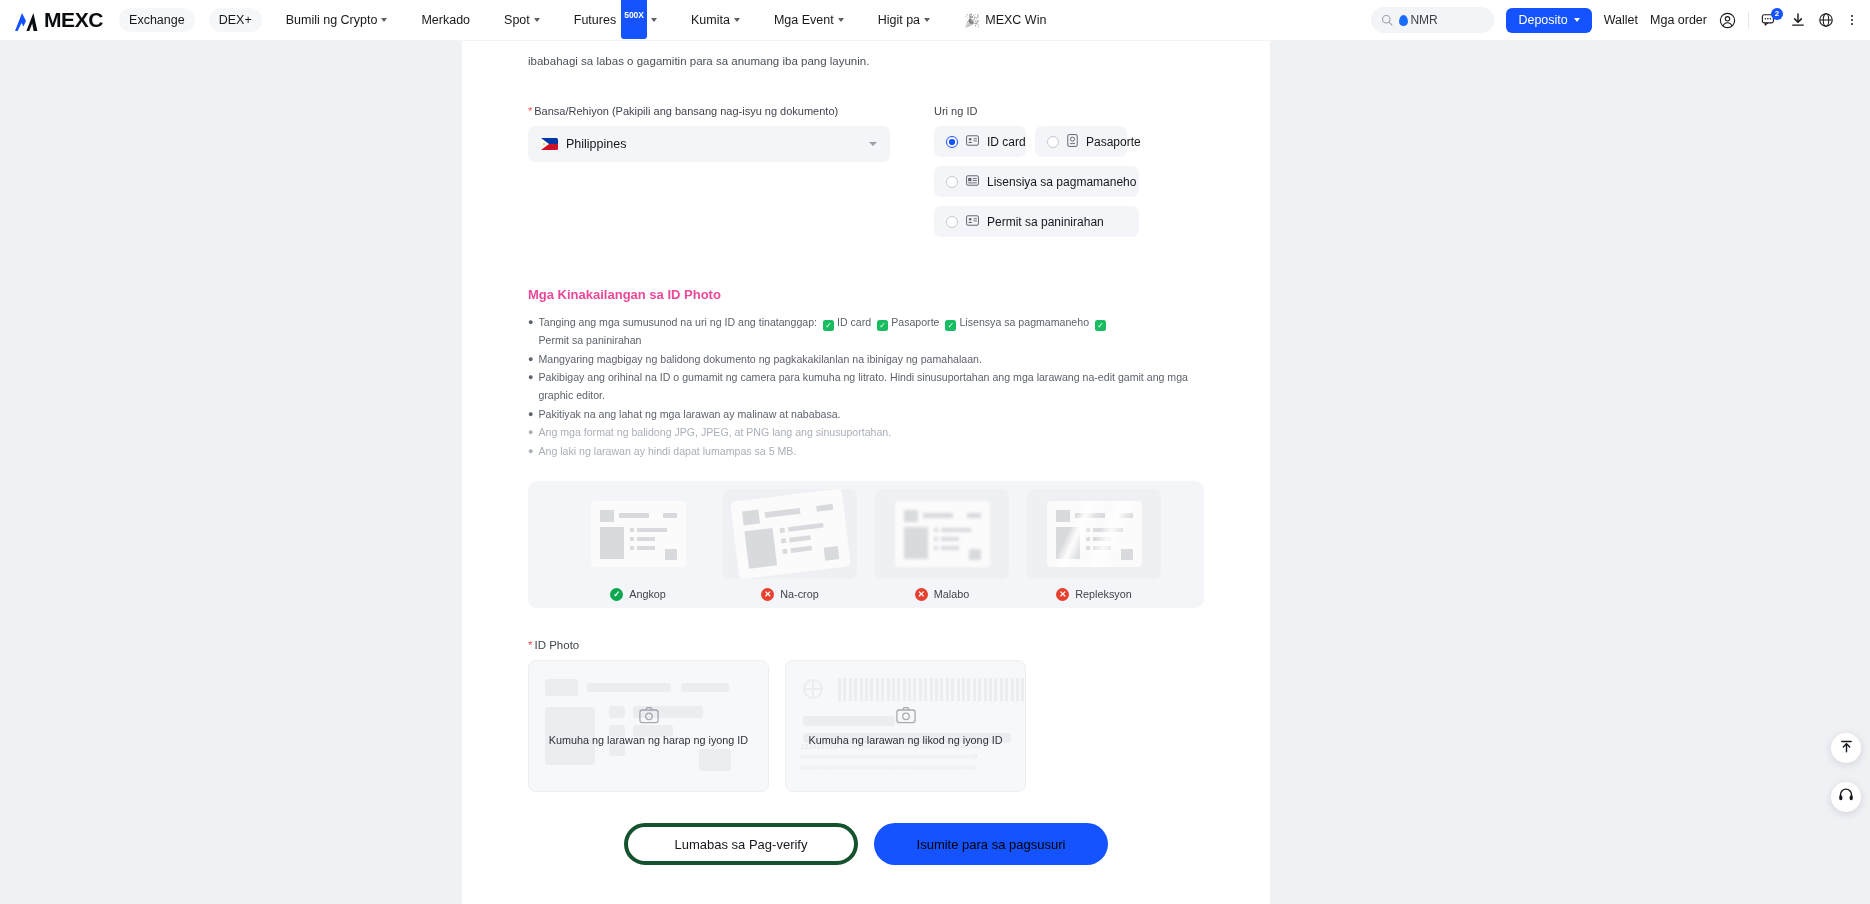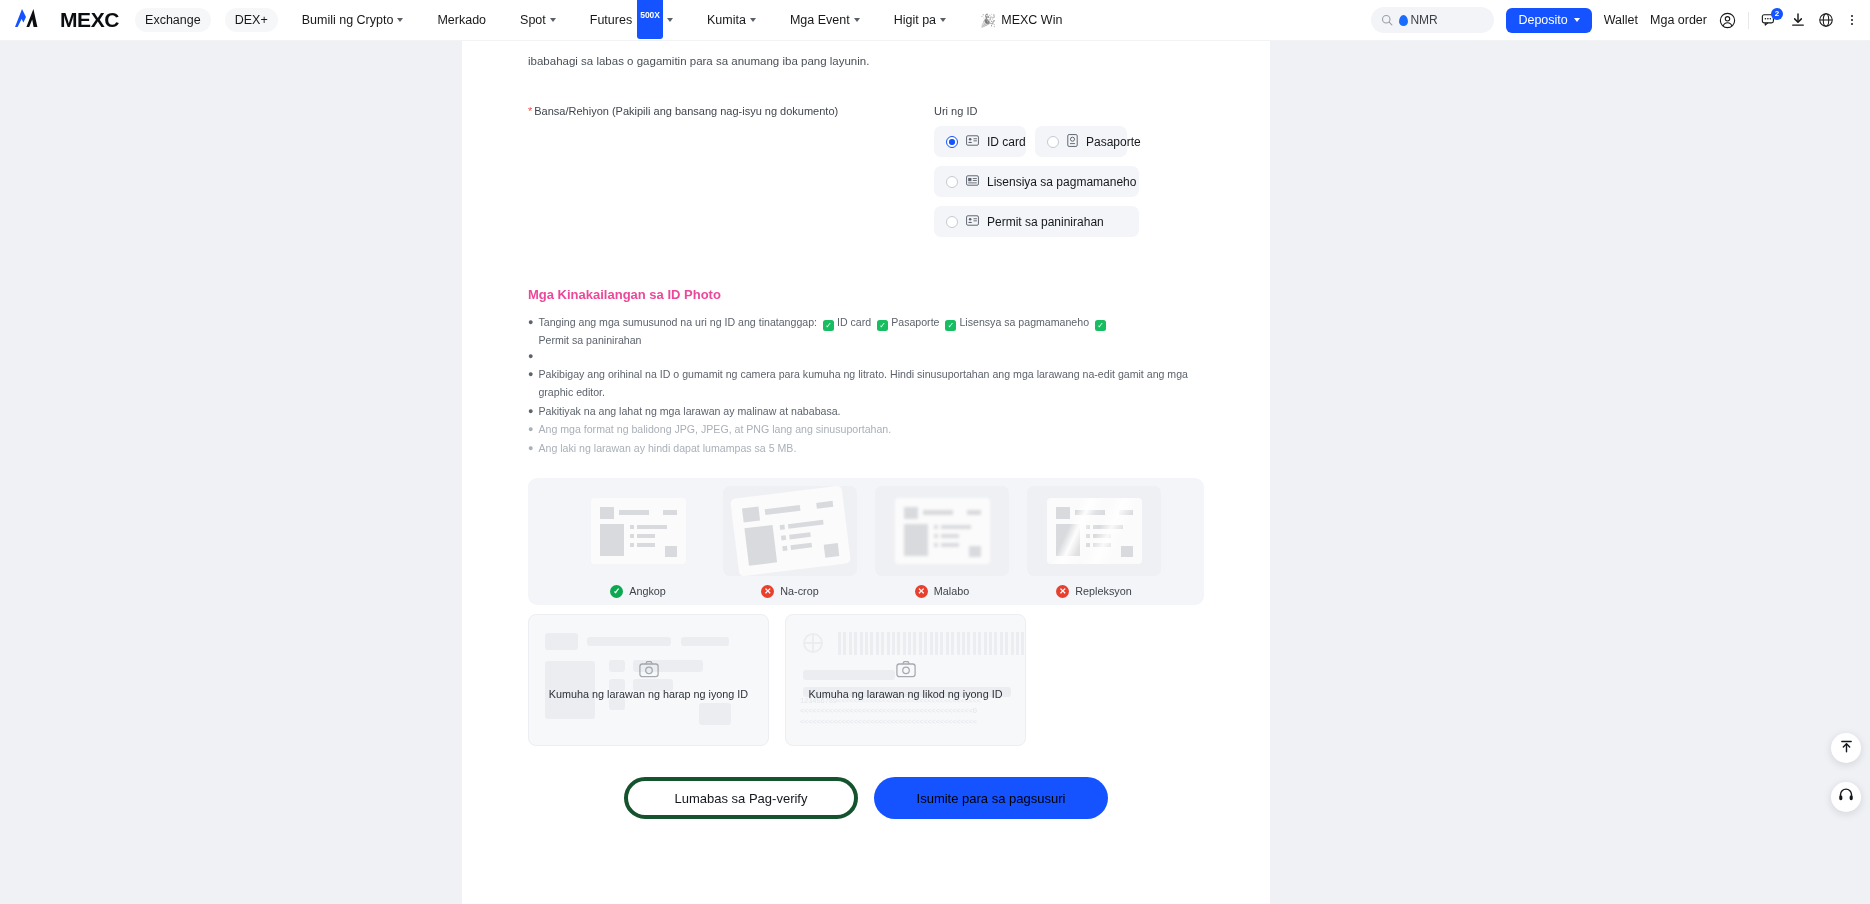--- a/index.html
+++ b/index.html
@@ -12,21 +12,21 @@
     overflow:hidden;
     position:relative;
   }
 
   
   .header{
     position:absolute; top:0; left:0; width:1870px; height:41px;
     background:#fff; display:flex; align-items:center;
     border-bottom:1px solid #f2f3f5; z-index:50;
   }
-  .logo{ display:flex; align-items:flex-start; gap:22px; margin-left:14px; margin-right:16px; }
+  .logo{ display:flex; align-items:flex-end; gap:6px; margin-left:14px; margin-right:16px; }
   .logo-mark{ width:24px; height:20px; flex:0 0 auto; }
   .logo-text{ font-size:21px; font-weight:700; letter-spacing:-0.4px; color:#0b0e11; }
   .nav{ display:flex; align-items:center; gap:14px; }
   .nav-item{
     display:flex; align-items:center; gap:3px;
     padding:5px 10px; border-radius:14px;
     font-size:12.5px; color:#17181a; white-space:nowrap; cursor:pointer;
   }
   .nav-item.pill{ background:#f6f7f9; }
   .caret{ width:0;height:0;border-left:3.2px solid transparent;border-right:3.2px solid transparent;border-top:4px solid #5b5f66; display:inline-block; margin-left:1px; }
@@ -315,20 +315,25 @@
     <div class="card-inner">
 
       <div class="lead">ibabahagi sa labas o gagamitin para sa anumang iba pang layunin.</div>
 
       <div class="form-row">
 
         <div class="col-country">
           <div class="field-label">
             <span class="req">*</span><span>Bansa/Rehiyon (Pakipili ang bansang nag-isyu ng dokumento)</span>
           </div>
+          <div class="select">
+            <span class="flag"></span>
+            <span>Philippines</span>
+            <i class="caret"></i>
+          </div>
         </div>
 
         <div class="col-idtype">
           <div class="field-label">Uri ng ID</div>
           <div class="idtype-grid">
 
             <div class="idopt w-half">
               <span class="radio on"></span>
               <span class="doc-ico">
                 <svg width="13" height="11" viewBox="0 0 16 13">
@@ -399,20 +404,21 @@
               <span>Pasaporte</span>
             <span class="chk">✓</span>
               <span>Lisensya sa pagmamaneho</span>
             <span class="chk">✓</span>
               <span>Permit sa paninirahan</span>
           </span>
         </div>
 
         <div class="req-li">
             <span class="bul">●</span>
+            <span>Mangyaring magbigay ng balidong dokumento ng pagkakakilanlan na ibinigay ng pamahalaan.</span>
           </div>
         <div class="req-li">
             <span class="bul">●</span>
             <span>Pakibigay ang orihinal na ID o gumamit ng camera para kumuha ng litrato. Hindi sinusuportahan ang mga larawang na-edit gamit ang mga graphic editor.</span>
           </div>
         <div class="req-li">
             <span class="bul">●</span>
             <span>Pakitiyak na ang lahat ng mga larawan ay malinaw at nababasa.</span>
           </div>
         <div class="req-li faded">
@@ -510,20 +516,23 @@
               <div class="glare"></div>
             </div>
           </div>
           <div class="sample-cap">
             <span class="mark no">✕</span>
             <span>Repleksyon</span>
           </div>
         </div>
       </div>
 
+      <div class="photo-label">
+        <span class="req">*</span><span>ID Photo</span>
+      </div>
 
       <div class="photo-row">
 
         <div class="drop">
           <div class="sk" style="left:16px;top:18px;width:33px;height:17px;"></div>
           <div class="sk" style="left:58px;top:22px;width:84px;height:9px;"></div>
           <div class="sk" style="left:152px;top:22px;width:48px;height:9px;"></div>
           <div class="sk" style="left:16px;top:46px;width:50px;height:58px;"></div>
           <div class="sk" style="left:80px;top:45px;width:16px;height:12px;"></div>
           <div class="sk" style="left:104px;top:45px;width:70px;height:12px;"></div>

